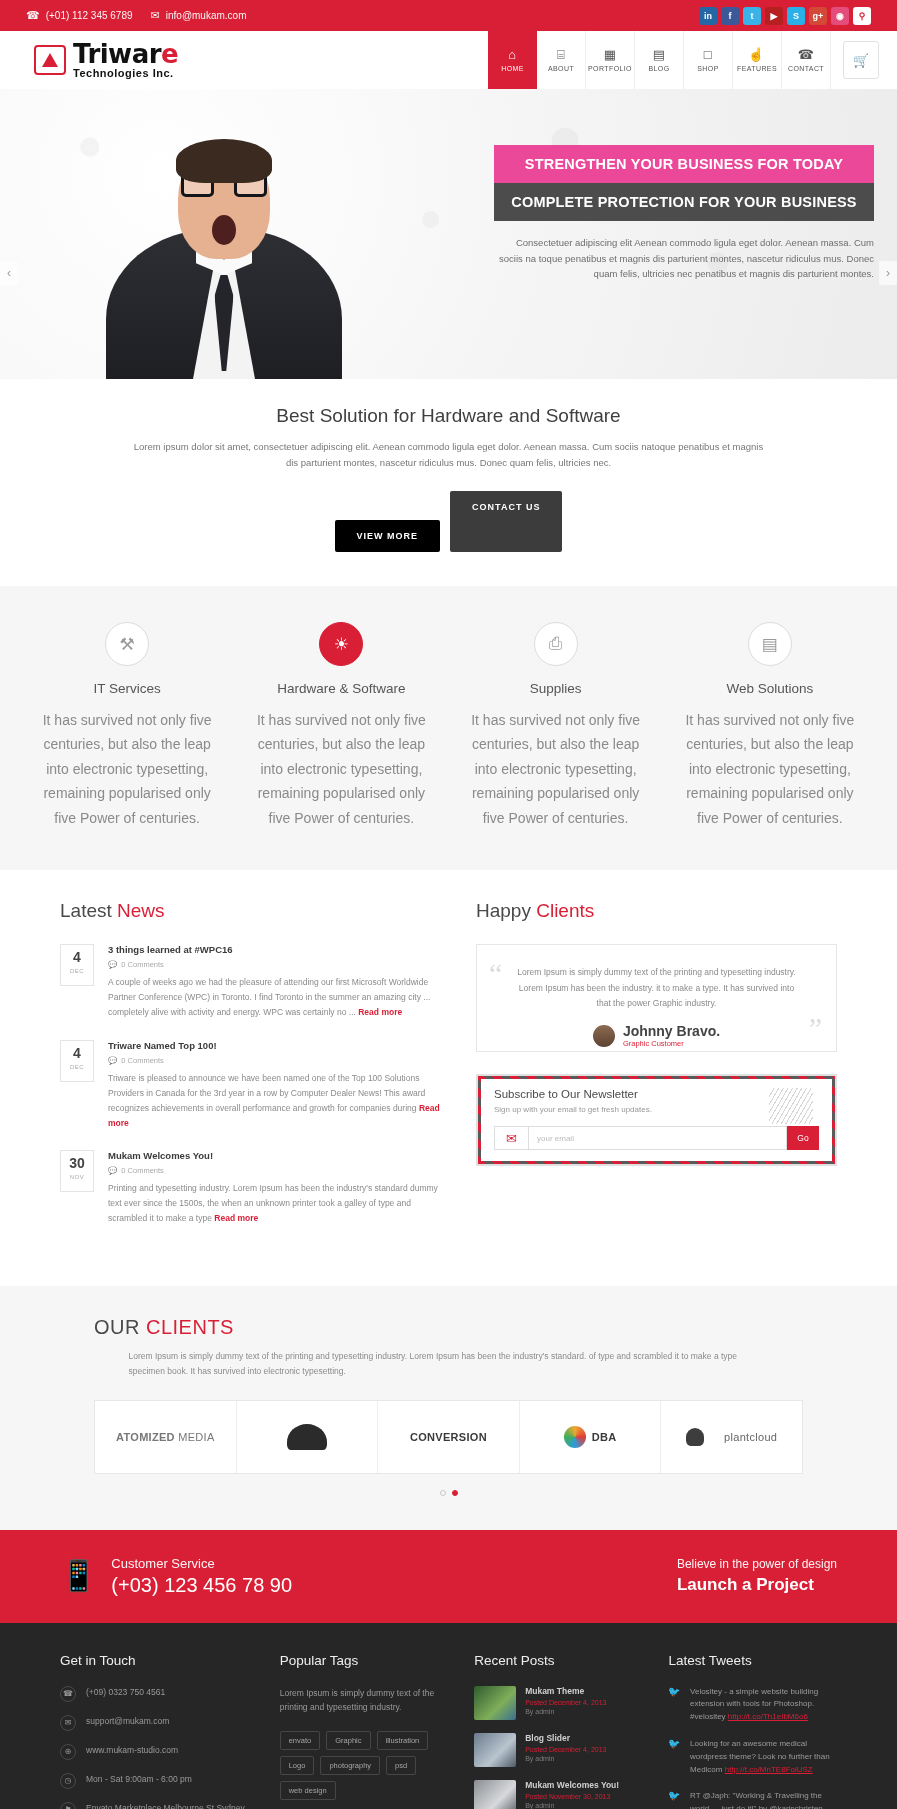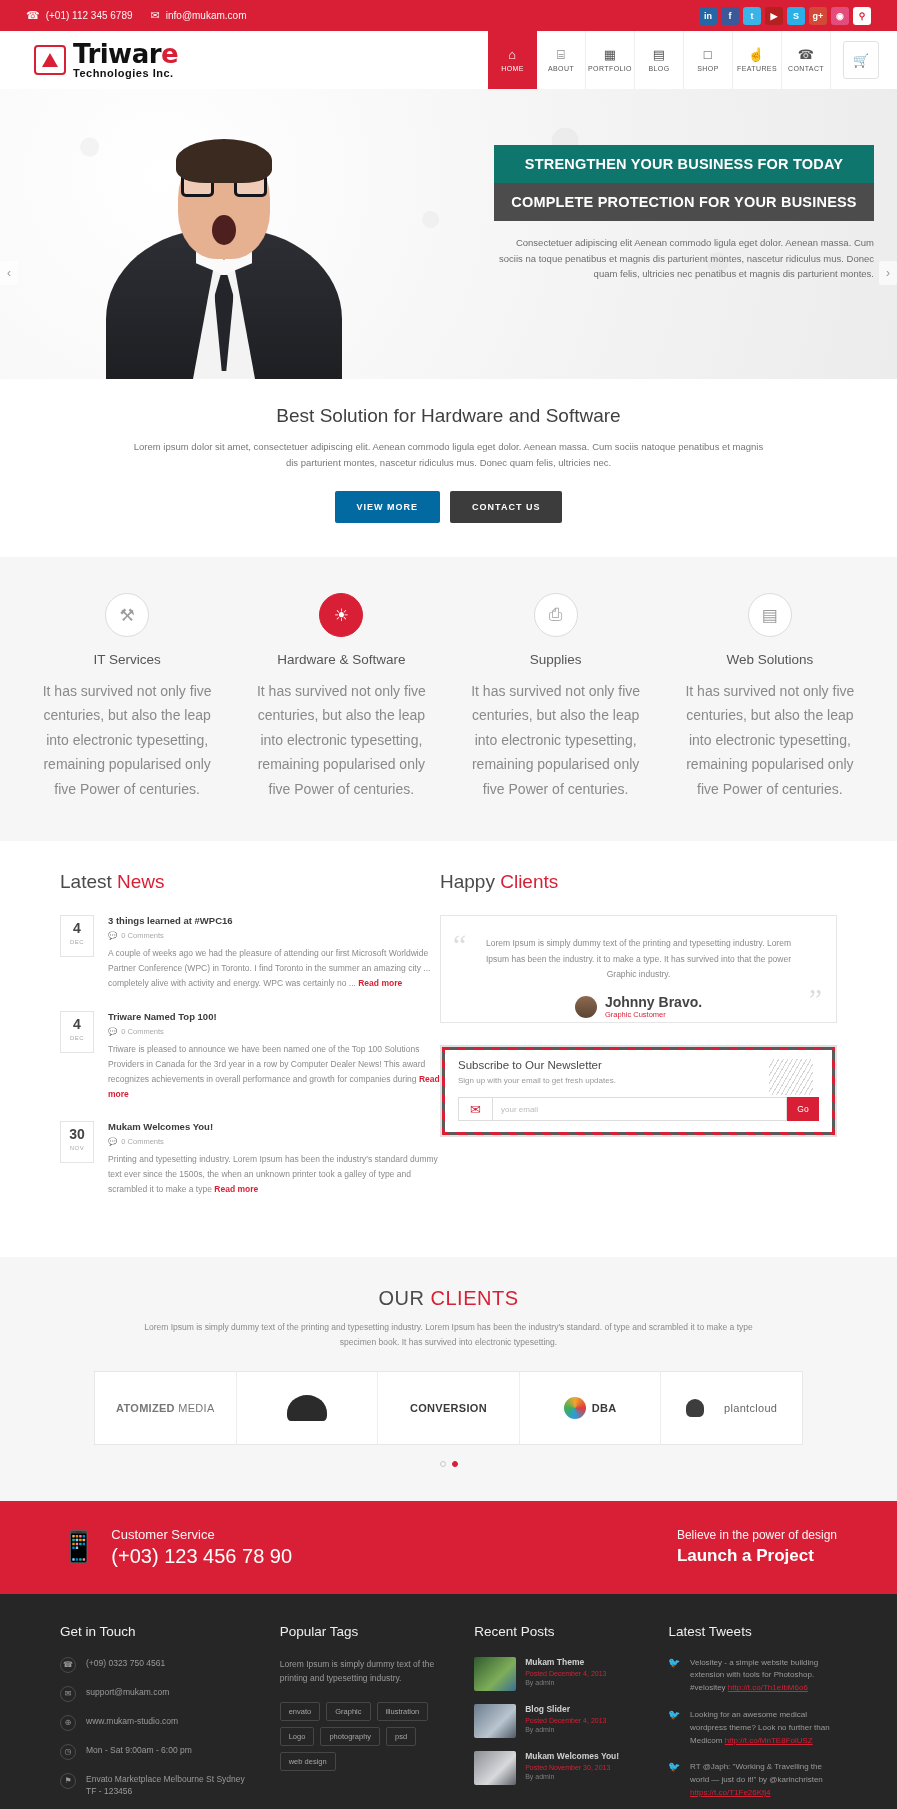--- a/index.html
+++ b/index.html
@@ -131,21 +131,21 @@
   }
   .hp-glasses span:first-child { left: 0; }
   .hp-glasses span:last-child { right: 0; }
   .hp-mouth {
     position: absolute; bottom: 134px; left: 50%; transform: translateX(-50%);
     width: 24px; height: 30px; background: #4d201f; border-radius: 50%;
   }
 
   .hero-text { position: absolute; right: 23px; top: 56px; width: 380px; text-align: right; }
   .hero-h1 {
-    background: #0f766e; color: #fff; font-size: 14.5px; font-weight: bold;
+    background: #ec4899; color: #fff; font-size: 14.5px; font-weight: bold;
     padding: 11px 12px; letter-spacing: .2px; display: block; text-align: center;
   }
   .hero-h2 {
     background: #4c4c4c; color: #fff; font-size: 14.5px; font-weight: bold;
     padding: 11px 15px; letter-spacing: .2px; display: block; text-align: center;
   }
   .hero-p { margin-top: 14px; font-size: 9.5px; line-height: 1.65; color: #6d6d6d; }
   .arrow {
     position: absolute; top: 172px; width: 18px; height: 24px; background: rgba(255,255,255,.65);
     color: #999; display: flex; align-items: center; justify-content: center; font-size: 12px;
@@ -156,37 +156,37 @@
 
   
   .intro { background: #fff; text-align: center; padding: 26px 100px 34px; }
   .intro h2 { font-size: 19px; font-weight: normal; color: #3f3f3f; margin-bottom: 12px; }
   .intro p { font-size: 9.5px; line-height: 1.7; color: #777; max-width: 640px; margin: 0 auto; }
   .intro-btns { margin-top: 20px; display: flex; justify-content: center; gap: 10px; }
   .btn {
     font-size: 9px; letter-spacing: 1px; font-weight: bold; color: #fff;
     padding: 11px 22px; border-radius: 2px; text-transform: uppercase;
   }
-  .btn-red { background: #0369a1; }
+  .btn-red { background: #000000; margin-top: 29px; }
   .btn-dark { background: #3c3c3c; }
 
   
   .services { background: #f6f6f6; display: flex; padding: 36px 20px 40px; }
   .svc { flex: 1; text-align: center; padding: 0 14px; }
   .svc-ico {
     width: 44px; height: 44px; border-radius: 50%; border: 1px solid #dcdcdc;
     margin: 0 auto 14px; display: flex; align-items: center; justify-content: center;
     font-size: 17px; color: #9a9a9a; background: #fff;
   }
   .svc.active .svc-ico { background: #d91f35; border-color: #d91f35; color: #fff; }
   .svc h3 { font-size: 13.5px; font-weight: normal; color: #555; margin-bottom: 10px; line-height: 1.3; }
   .svc p { font-size: 14px; line-height: 1.75; color: #8a8a8a; }
 
   
-  .midsec { display: flex; padding: 30px 60px 40px; background: #fff; justify-content: space-between; }
+  .midsec { display: flex; padding: 30px 60px 40px; gap: 36px; background: #fff; justify-content: space-between; }
   .col-news { width: 380px; }
   .col-testi { flex: 1; }
   .sec-title { font-size: 19px; font-weight: normal; color: #4a4a4a; margin-bottom: 22px; }
   .sec-title em { color: #d91f35; font-style: normal; }
 
   .news-item { display: flex; gap: 14px; margin-bottom: 20px; }
   .news-date {
     width: 34px; text-align: center; border: 1px solid #e4e4e4; background: #fff;
     padding: 5px 0 3px; height: 42px;
   }
@@ -226,21 +226,21 @@
     display: flex; align-items: center; justify-content: center; font-size: 13px; color: #d91f35;
   }
   .nl-input { flex: 1; border: 1px solid #ddd; height: 24px; font-size: 8px; color: #bbb; padding: 0 8px;
     display: flex; align-items: center; }
   .nl-go { width: 32px; background: #d91f35; color: #fff; font-size: 8.5px; display: flex;
     align-items: center; justify-content: center; }
   .nl-stamp { position: absolute; right: 22px; top: 12px; width: 44px; height: 36px; opacity: .35;
     background: repeating-linear-gradient(120deg, #888 0 1px, transparent 1px 4px); border-radius: 3px; }
 
   
-  .clients { background: #f6f6f6; padding: 30px 94px 34px; text-align: center; }
+  .clients { background: #f6f6f6; padding: 30px 94px 34px; }
   .clients h2 { font-size: 20px; font-weight: normal; color: #4a4a4a; letter-spacing: .5px; }
   .clients h2 em { color: #d91f35; font-style: normal; }
   .clients p { font-size: 8.5px; line-height: 1.8; color: #8b8b8b; margin: 10px auto 20px; max-width: 640px; }
   .logos { display: flex; background: #fff; border: 1px solid #e7e7e7; }
   .logo-cell { flex: 1; height: 72px; border-right: 1px solid #eee; display: flex; align-items: center; justify-content: center; }
   .logo-cell:last-child { border-right: none; }
   .lc-txt { font-size: 11px; color: #3a3a3a; font-weight: bold; letter-spacing: .3px; }
   .lc-txt span { font-weight: normal; color: #777; }
   .dots { margin-top: 16px; display: flex; justify-content: center; gap: 6px; }
   .dot { width: 6px; height: 6px; border-radius: 50%; border: 1px solid #c9c9c9; }

